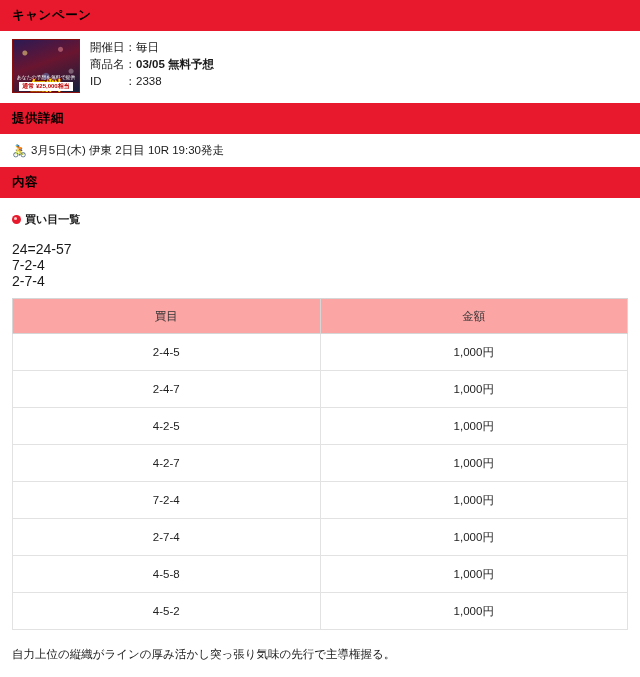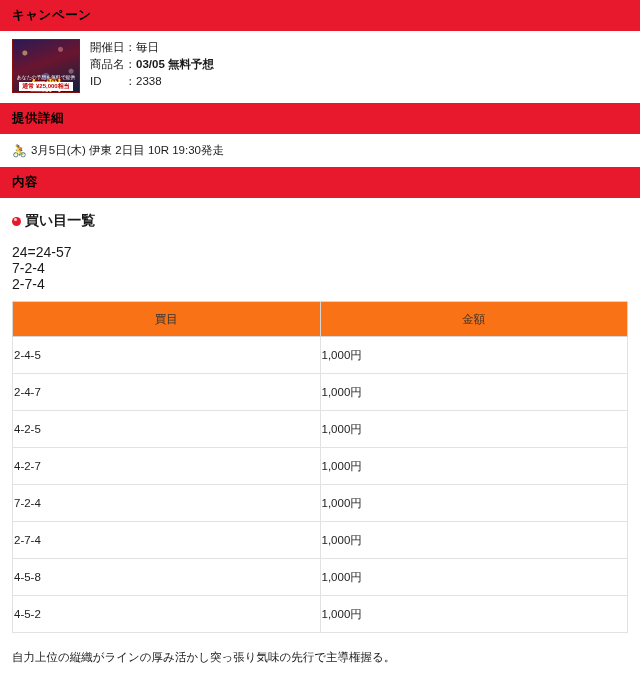--- a/index.html
+++ b/index.html
@@ -127,21 +127,21 @@
   }
 
   
   .content-body {
     padding: 10px 12px 0 12px;
   }
   .bullet-line {
     display: flex;
     align-items: center;
     gap: 4px;
-    font-size: 14px;
+    font-size: 11px;
     font-weight: bold;
     margin: 4px 0 14px 0;
   }
   .bullet-dot {
     display: inline-block;
     width: 9px;
     height: 9px;
     border-radius: 50%;
     background: #e8192c;
     position: relative;
@@ -163,32 +163,33 @@
   }
 
   
   table.bet-table {
     width: 616px;
     margin: 0 12px 0 12px;
     border-collapse: collapse;
     table-layout: fixed;
   }
   table.bet-table th {
-    background: #f97316;
+    background: #fca5a5;
     border: 1px solid #d6d6d6;
     font-size: 11.5px;
     font-weight: normal;
     color: #333;
     height: 32px;
     text-align: center;
   }
   table.bet-table td {
     border: 1px solid #e2e2e2;
     font-size: 11.5px;
     height: 34px;
+    text-align: center;
     color: #222;
     background: #ffffff;
   }
   table.bet-table col.c1 { width: 50%; }
   table.bet-table col.c2 { width: 50%; }
 
   
   .comment {
     padding: 16px 12px 0 12px;
     font-size: 11.5px;

